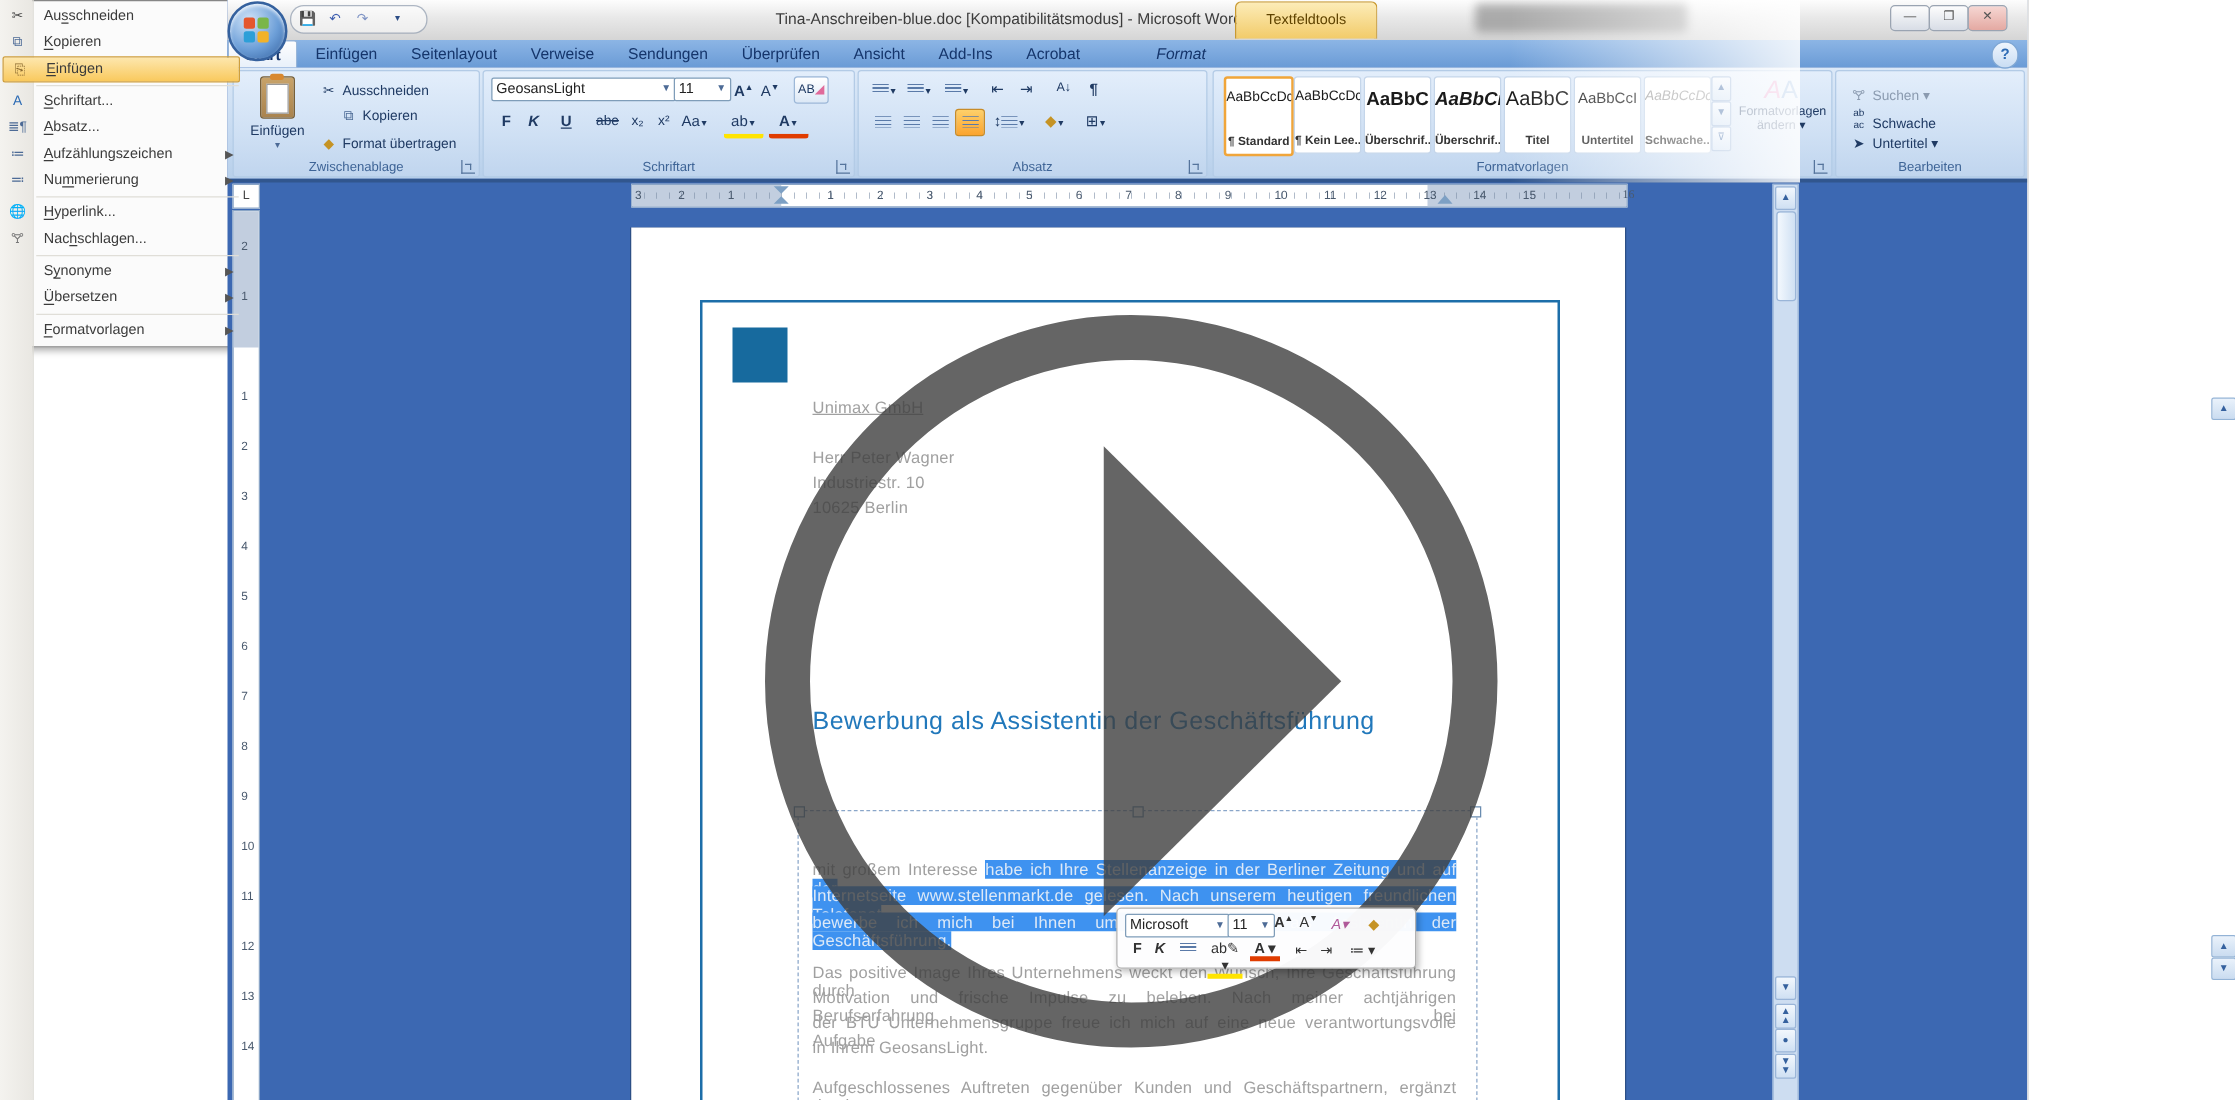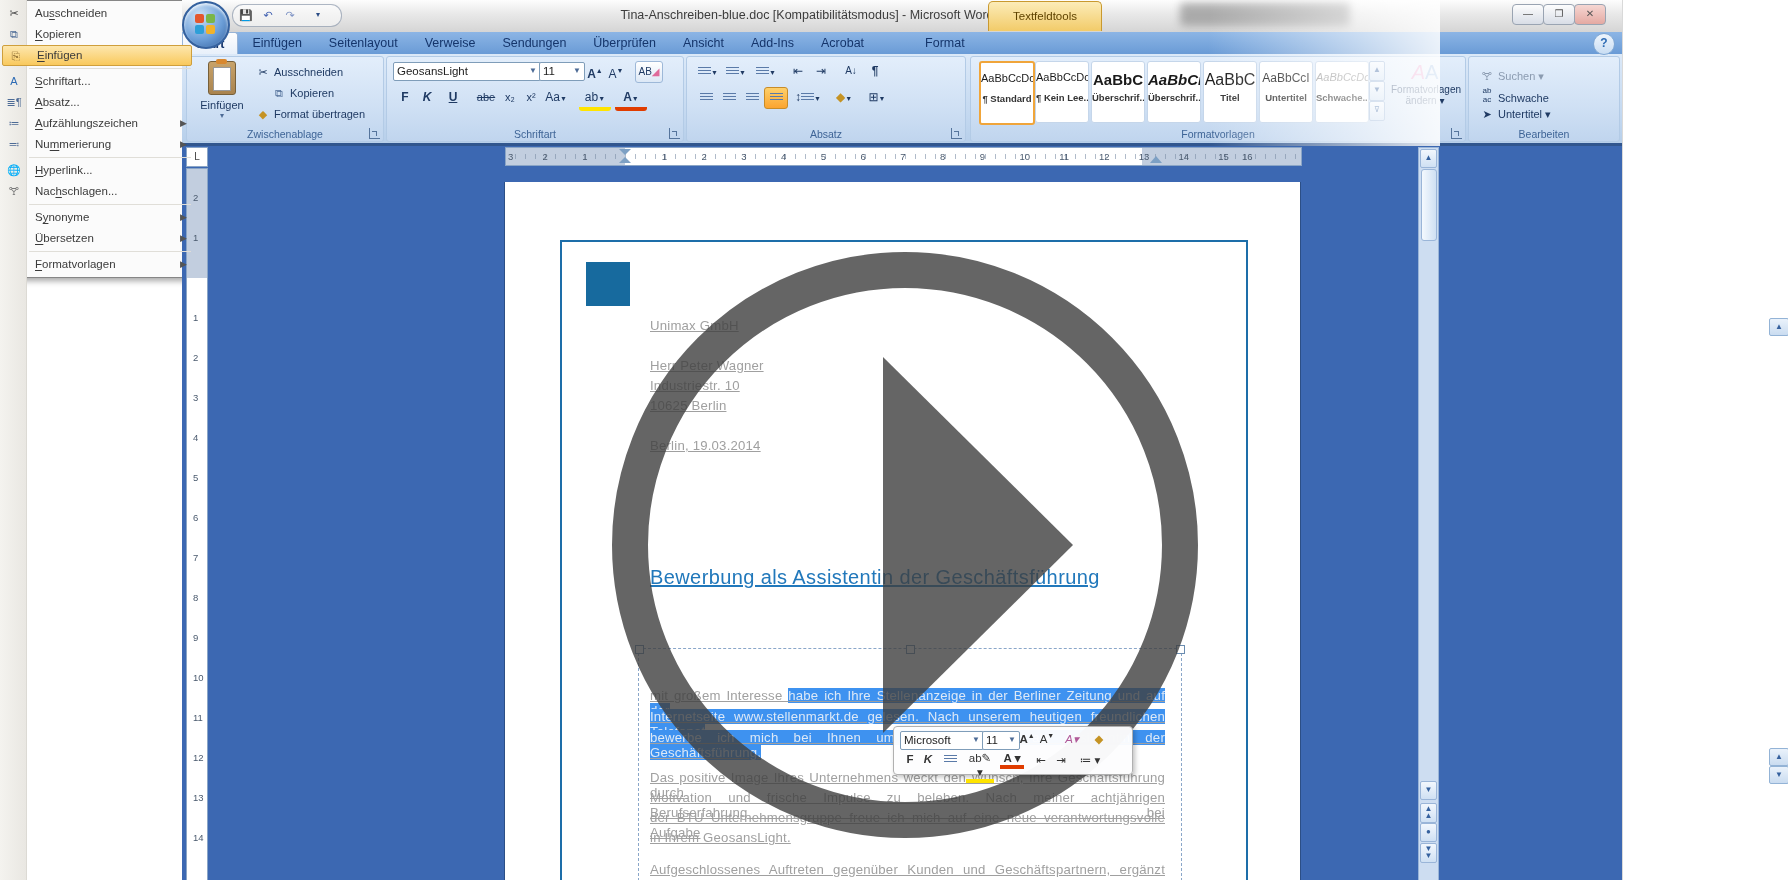--- a/index.html
+++ b/index.html
@@ -29,30 +29,30 @@
   .launcher:after{content:"";position:absolute;left:2px;bottom:2px;width:4px;height:4px;border-right:1px solid #55749c;border-top:1px solid #55749c;}
   .rbtn-sm{position:absolute;font-size:11px;color:#1f3a63;white-space:nowrap;}
   .ric{display:inline-block;width:16px;text-align:center;margin-right:3px;}
   .combo{position:absolute;background:#fff;border:1px solid #7f9db9;border-radius:2px;font-size:11.5px;color:#222;padding:1px 3px;height:15px;line-height:14px;}
   .combo .dd{float:right;color:#4d6b96;font-size:8px;margin-left:4px;}
   .tbtn{position:absolute;height:20px;border-radius:3px;text-align:center;color:#1f3a63;font-size:12px;line-height:20px;}
   .tbtn.sel{background:linear-gradient(#fed06a,#fba42f);border:1px solid #c88c28;line-height:18px;}
   .stylecell{position:absolute;top:4px;width:52px;height:60px;background:#fff;border:1px solid #c5d6ea;border-radius:3px;text-align:center;overflow:hidden;}
   .stylecell.sel{border:2px solid #f0a53a;}
   .sprev{display:block;margin-top:9px;white-space:nowrap;color:#1a1a1a;}
-  .slab{position:absolute;bottom:19px;left:0;right:0;font-size:9.5px;font-weight:bold;color:#333;white-space:nowrap;}
+  .slab{position:absolute;bottom:4px;left:0;right:0;font-size:9.5px;font-weight:bold;color:#333;white-space:nowrap;}
   .lines-ic{display:inline-block;vertical-align:middle;width:13px;height:9px;background:repeating-linear-gradient(#5a7aa8 0 1px,transparent 1px 3px);}
   
   .rulerbar{background:#fff;border:1px solid #8aa5c6;}
   .rnum{position:absolute;font-size:9.5px;color:#4a5a6e;}
   .tickrow{position:absolute;left:0;right:0;top:6px;height:5px;background:repeating-linear-gradient(90deg,transparent 0 9px,#7c8ea6 9px 10px);opacity:.6;}
   
   #page{left:505px;top:182px;width:795px;height:776px;background:#fff;box-shadow:-1px 0 0 #2c4f86,1px 0 0 #2c4f86;}
   #frame{left:55px;top:58px;width:684px;height:640px;border:2px solid #1d6ea9;border-bottom:none;}
-  .dline{position:absolute;width:515px;font-size:13.2px;color:#a0a0a0;letter-spacing:.2px;white-space:nowrap;text-decoration:underline;}
+  .dline{position:absolute;width:515px;font-size:13.2px;color:#a0a0a0;letter-spacing:.2px;white-space:nowrap;}
   .just{text-align:justify;text-align-last:justify;white-space:normal;}
   .hl{background:#3e92f0;color:#dde9f7;}
   #subject{font-size:20px;color:#2178bb;letter-spacing:.4px;white-space:nowrap;}
   .handle{position:absolute;width:7px;height:7px;background:#fff;border:1px solid #6a8cb0;}
   
   #ctxmenu{left:908px;top:437px;width:192px;background:#fbfbfb;border:1px solid #868686;box-shadow:3px 3px 6px rgba(0,0,0,.35);z-index:40;}
   #ctxmenu .gutter{position:absolute;left:0;top:0;bottom:0;width:26px;background:linear-gradient(90deg,#f4f3ef,#e9e7e2);border-right:1px solid #dcdad4;}
   .mi{position:relative;height:21px;line-height:21px;font-size:11.5px;color:#3b3b3b;padding-left:34px;}
   .mi u{text-underline-offset:2px;}
   .mi .arrow{position:absolute;right:6px;top:0;font-size:9px;color:#555;}
@@ -103,21 +103,21 @@
     <div id="tabrow" class="abs">
         <div class="tab active">Start</div>
         <div class="tab">Einfügen</div>
         <div class="tab">Seitenlayout</div>
         <div class="tab">Verweise</div>
         <div class="tab">Sendungen</div>
         <div class="tab">Überprüfen</div>
         <div class="tab">Ansicht</div>
         <div class="tab">Add-Ins</div>
         <div class="tab">Acrobat</div>
-        <div class="tab" style="margin-left: 34px;">Format</div>
+        <div class="tab" style="margin-left: 34px; font-style: italic;">Format</div>
       </div>
 
     <div id="ribbon" class="abs">
 
       <div class="group" style="left:4px;width:196px">
         <div class="abs" style="left:6px;top:2px;width:58px;height:64px;text-align:center">
           <div class="abs" style="left:15px;top:2px;width:26px;height:32px;background:linear-gradient(#c8a36a,#a9834e);border:1px solid #77603a;border-radius:3px">
             <div class="abs" style="left:4px;top:5px;width:16px;height:22px;background:#fff;border:1px solid #999"></div>
             <div class="abs" style="left:7px;top:-3px;width:11px;height:5px;background:#d8882f;border-radius:2px"></div>
           </div>
@@ -242,21 +242,21 @@
         <div class="rnum" style="left: 354.5px; top: 3px;">6</div>
         <div class="rnum" style="left: 394.25px; top: 3px;">7</div>
         <div class="rnum" style="left: 434px; top: 3px;">8</div>
         <div class="rnum" style="left: 473.75px; top: 3px;">9</div>
         <div class="rnum" style="left: 513.5px; top: 3px;">10</div>
         <div class="rnum" style="left: 553.25px; top: 3px;">11</div>
         <div class="rnum" style="left: 593px; top: 3px;">12</div>
         <div class="rnum" style="left: 632.75px; top: 3px;">13</div>
         <div class="rnum" style="left: 672.5px; top: 3px;">14</div>
         <div class="rnum" style="left: 712.25px; top: 3px;">15</div>
-        <div class="rnum" style="left: 736px; top: 3px;">16</div>
+        <div class="rnum" style="left: 792px; top: 3px; font-family: Liberation Serif, serif;">16</div>
       </div>
     <div class="abs" style="left:113px;top:1px;width:0;height:0;border-left:6px solid transparent;border-right:6px solid transparent;border-top:6px solid #7da0c4"></div>
     <div class="abs" style="left:113px;top:9px;width:0;height:0;border-left:6px solid transparent;border-right:6px solid transparent;border-bottom:6px solid #7da0c4"></div>
     <div class="abs" style="left:644px;top:8px;width:0;height:0;border-left:6px solid transparent;border-right:6px solid transparent;border-bottom:7px solid #7da0c4"></div>
   </div>
 
   <div class="abs rulerbar" style="left:186px;top:168px;width:20px;height:712px">
     <div class="abs" style="left:0;top:0;width:20px;height:109px;background:#c2cedf"></div>
     <div id="vnums">
         <div class="rnum" style="left: 6px; top: 23px;">2</div>
@@ -280,21 +280,20 @@
 
   <div id="page" class="abs">
     <div id="frame" class="abs"></div>
     <div class="abs" style="left:81px;top:80px;width:44px;height:44px;background:#176a9e"></div>
     <div class="dline" style="left:145px;top:136px;text-decoration:underline">Unimax GmbH</div>
     <div id="recipient">
         <div class="dline" style="left: 145px; top: 176px;">Herr Peter Wagner</div>
         <div class="dline" style="left: 145px; top: 196px;">Industriestr. 10</div>
         <div class="dline" style="left: 145px; top: 216px;">10625 Berlin</div>
       </div>
-    <div class="dline" style="left:145px;top:256px">Berlin, 19.03.2014</div>
     <div class="dline" id="subject" style="left:145px;top:384px">Bewerbung als Assistentin der Geschäftsführung</div>
 
     <div class="abs" style="left:133px;top:466px;width:542px;height:232px;border-top:1px dashed #8aa6c9;border-left:1px dashed #8aa6c9;border-right:1px dashed #8aa6c9">
       <div class="handle" style="left:-4px;top:-4px"></div>
       <div class="handle" style="left:267px;top:-4px"></div>
       <div class="handle" style="right:-4px;top:-4px"></div>
     </div>
     <div id="bodylines">
         <div class="dline just" style="left: 145px; top: 506px;"><span>mit großem Interesse </span><span class="hl">habe ich Ihre Stellenanzeige in der Berliner Zeitung und auf der</span></div>
         <div class="dline just" style="left: 145px; top: 527px;"><span class="hl">Internetseite www.stellenmarkt.de gelesen. Nach unserem heutigen freundlichen Telefonat</span></div>

